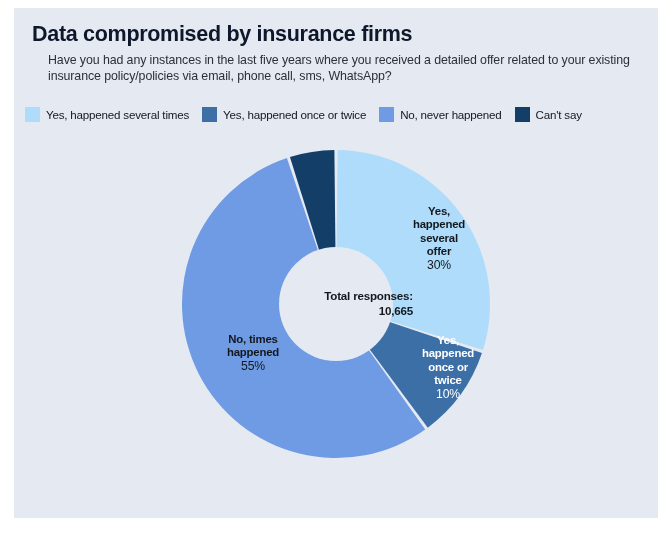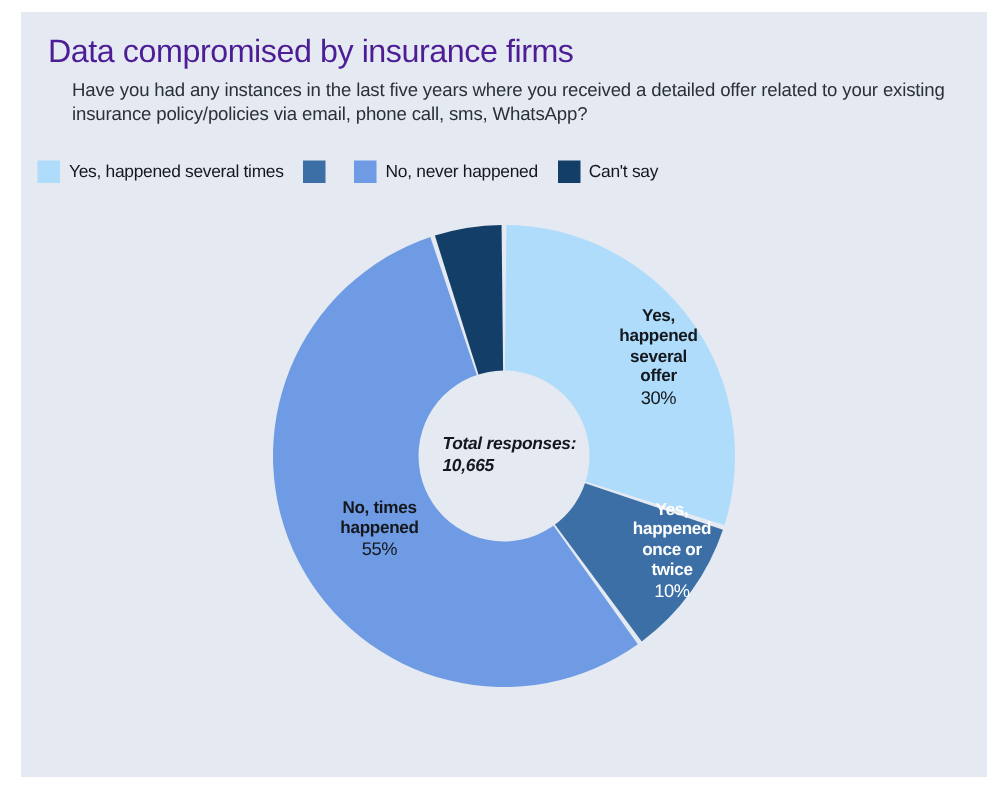--- a/index.html
+++ b/index.html
@@ -20,23 +20,23 @@
     width: 644px;
     height: 510px;
     background: #e4e9f2;
   }
   #title {
     position: absolute;
     left: 18px;
     top: 14px;
     width: 600px;
     font-size: 21.5px;
-    font-weight: normal;
+    font-weight: bold;
     letter-spacing: -0.3px;
-    color: #4c1d95;
+    color: #0f172a;
   }
   #subtitle {
     position: absolute;
     left: 18px;
     top: 45px;
     width: 600px;
     font-size: 12.4px;
     line-height: 15.5px;
     color: #2b3038;
     letter-spacing: -0.1px;
@@ -111,27 +111,26 @@
     left: 186px;
     top: 325px;
     width: 106px;
     color: #14181e;
   }
   #center-text {
     position: absolute;
     left: 281px;
     top: 281px;
     width: 118px;
-    text-align: left;
+    text-align: right;
     font-size: 11.6px;
     font-weight: bold;
     line-height: 14.5px;
     color: #14181e;
     letter-spacing: -0.2px;
-    font-style: italic;
   }
   #footer {
     position: absolute;
     left: 18px;
     top: 464px;
     display: flex;
     align-items: center;
   }
   #toi-logo {
     width: 39px;
@@ -161,20 +160,21 @@
   <div id="title">Data compromised by insurance firms</div>
   <div id="subtitle">Have you had any instances in the last five years where you received a detailed offer related to your existing insurance policy/policies via email, phone call, sms, WhatsApp?</div>
 
   <div id="legend">
     <div class="legend-item">
       <span class="legend-swatch" style="background:#aedcfa"></span>
       <span class="legend-label">Yes, happened several times</span>
     </div>
     <div class="legend-item">
       <span class="legend-swatch" style="background:#3c6fa5"></span>
+      <span class="legend-label">Yes, happened once or twice</span>
     </div>
     <div class="legend-item">
       <span class="legend-swatch" style="background:#6e9be3"></span>
       <span class="legend-label">No, never happened</span>
     </div>
     <div class="legend-item">
       <span class="legend-swatch" style="background:#123e68"></span>
       <span class="legend-label">Can't say</span>
     </div>
   </div>

